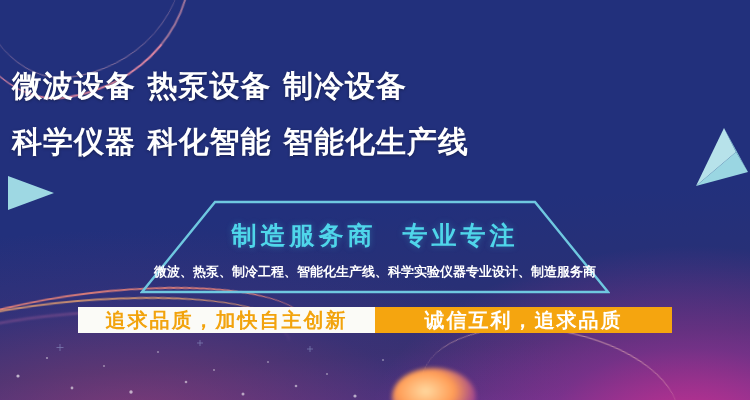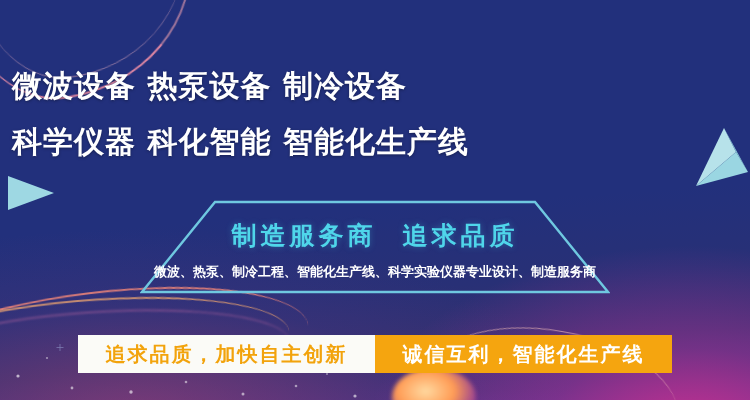--- a/index.html
+++ b/index.html
@@ -154,21 +154,21 @@
     text-align:center;
     color:#ffffff;
     font-size:13px;
     font-weight:bold;
     letter-spacing:0px;
     line-height:18px;
     white-space:nowrap;
   }
 
   
-  .slogan-row { position:absolute; left:78px; top:307px; width:594px; height:38px; display:flex;margin-top:28px; }
+  .slogan-row { position:absolute; left:78px; top:307px; width:594px; height:26px; display:flex; }
   .panel {
     flex:0 0 auto;
     display:flex; align-items:center; justify-content:center;
     font-size:20px; font-weight:bold; letter-spacing:2px;
     white-space:nowrap;
   }
   .panel-light { width:297px; background:#fbfbf7; color:#f2a30c; }
   .panel-orange { width:297px; background:#f5a50f; color:#ffffff; }
 </style>
 </head>
@@ -220,23 +220,23 @@
   <div class="headline">
     <span class="ln">微波设备  热泵设备  制冷设备</span>
     <span class="ln">科学仪器 科化智能 智能化生产线</span>
   </div>
 
   <svg class="frame" viewBox="0 0 470 95">
     <polygon points="75,2 395,2 468,92 2,92" fill="none" stroke="#6fc8e0" stroke-width="2.4" stroke-linejoin="miter"></polygon>
   </svg>
 
   <div class="mid-title">
-    <span>制造服务商</span><span class="gap"></span><span>追求品质</span>
+    <span>制造服务商</span><span class="gap"></span><span>专业专注</span>
   </div>
 
   <div class="mid-sub">微波、热泵、制冷工程、智能化生产线、科学实验仪器专业设计、制造服务商</div>
 
   <div class="slogan-row">
     <div class="panel panel-light">追求品质，加快自主创新</div>
-    <div class="panel panel-orange">诚信互利，智能化生产线</div>
+    <div class="panel panel-orange">诚信互利，追求品质</div>
   </div>
 
 </div>
 
 </body></html>

